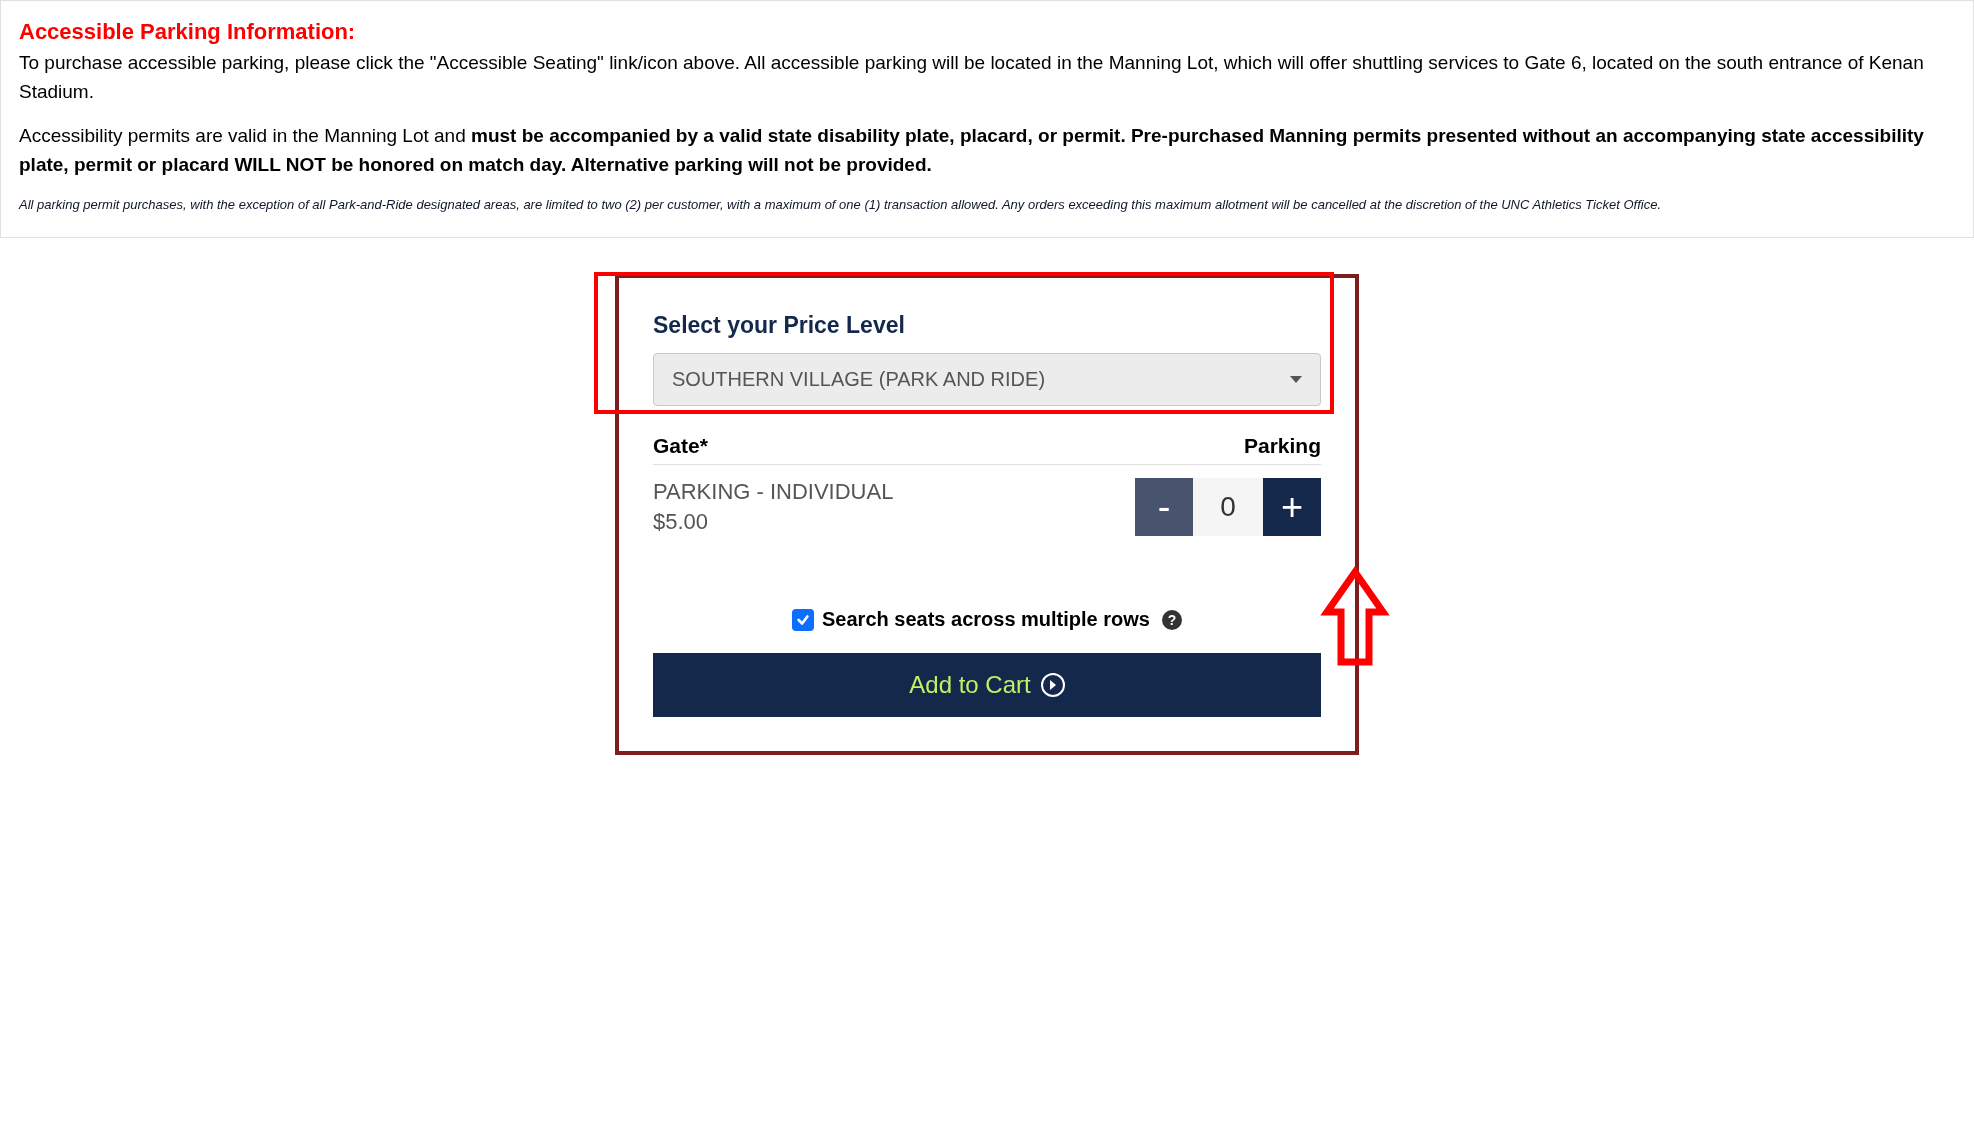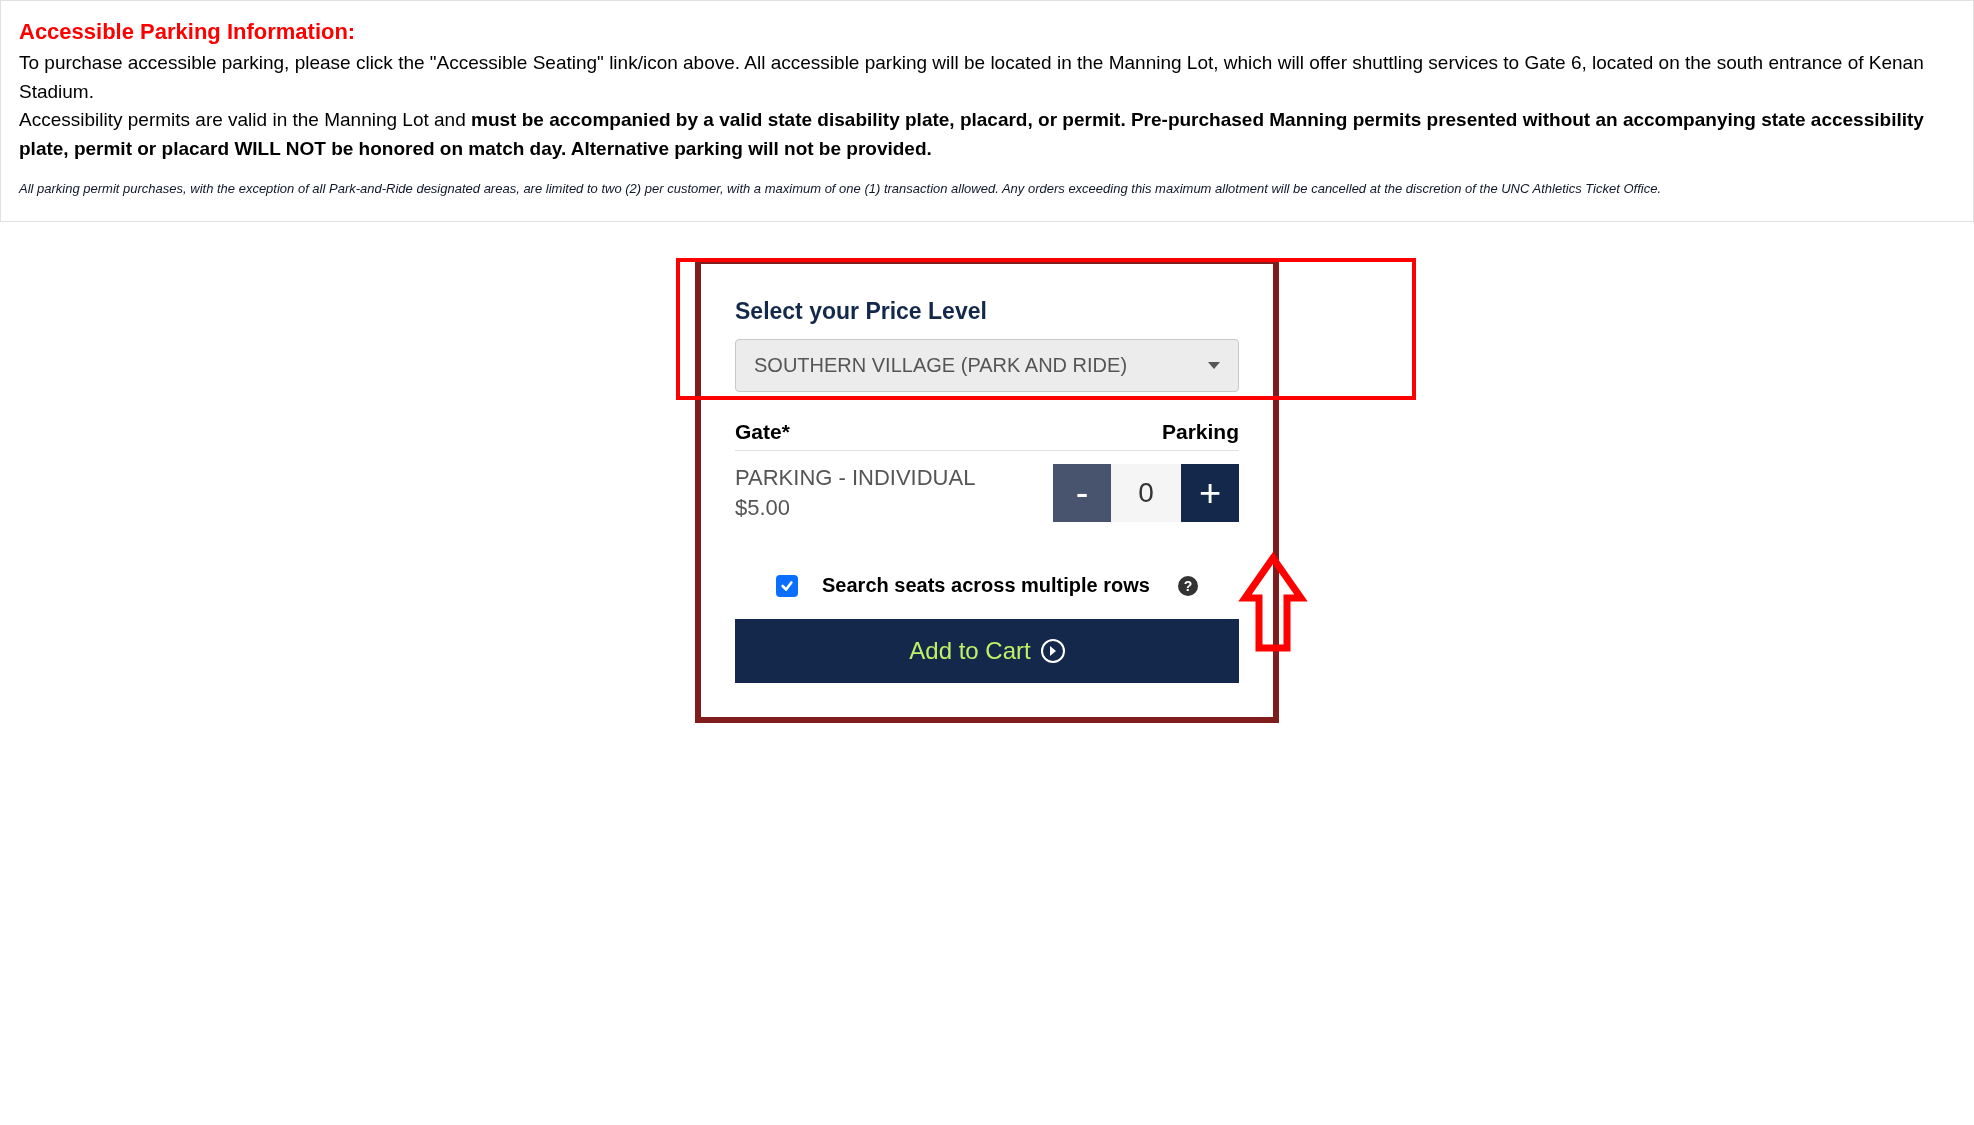--- a/index.html
+++ b/index.html
@@ -19,20 +19,21 @@
     }
     .info-title {
       color: #ff0000;
       font-weight: bold;
       font-size: 22px;
       margin-bottom: 4px;
     }
     .info-p1 {
       font-size: 19px;
       line-height: 1.5;
+      margin-bottom: 16px;
     }
     .info-p2 {
       font-size: 19px;
       line-height: 1.5;
       margin-bottom: 16px;
     }
     .info-p2 .bold {
       font-weight: bold;
     }
     .info-p3 {
@@ -40,22 +41,22 @@
       line-height: 1.5;
       font-style: italic;
       color: #0f172a;
     }
     .selector-wrapper {
       display: flex;
       justify-content: center;
       margin-top: 36px;
     }
     .selector-panel {
-      border: 6px solid #7f1d1d;
-      width: 584px;
+      border: 4px solid #7f1d1d;
+      width: 744px;
       padding: 16px;
       background: #fff;
       position: relative;
     }
     .highlight-box {
       border: 4px solid #ff0000;
       position: absolute;
       top: -6px;
       left: -25px;
       width: 740px;
@@ -140,22 +141,22 @@
       display: flex;
       align-items: center;
       justify-content: center;
       font-size: 28px;
       color: #333;
     }
     .checkbox-row {
       display: flex;
       align-items: center;
       justify-content: center;
-      margin-top: 50px;
-      gap: 24px;
+      margin-top: 70px;
+      gap: 8px;
     }
     .checkbox {
       width: 22px;
       height: 22px;
       background: #0a6fff;
       border-radius: 4px;
       display: flex;
       align-items: center;
       justify-content: center;
       color: #fff;

